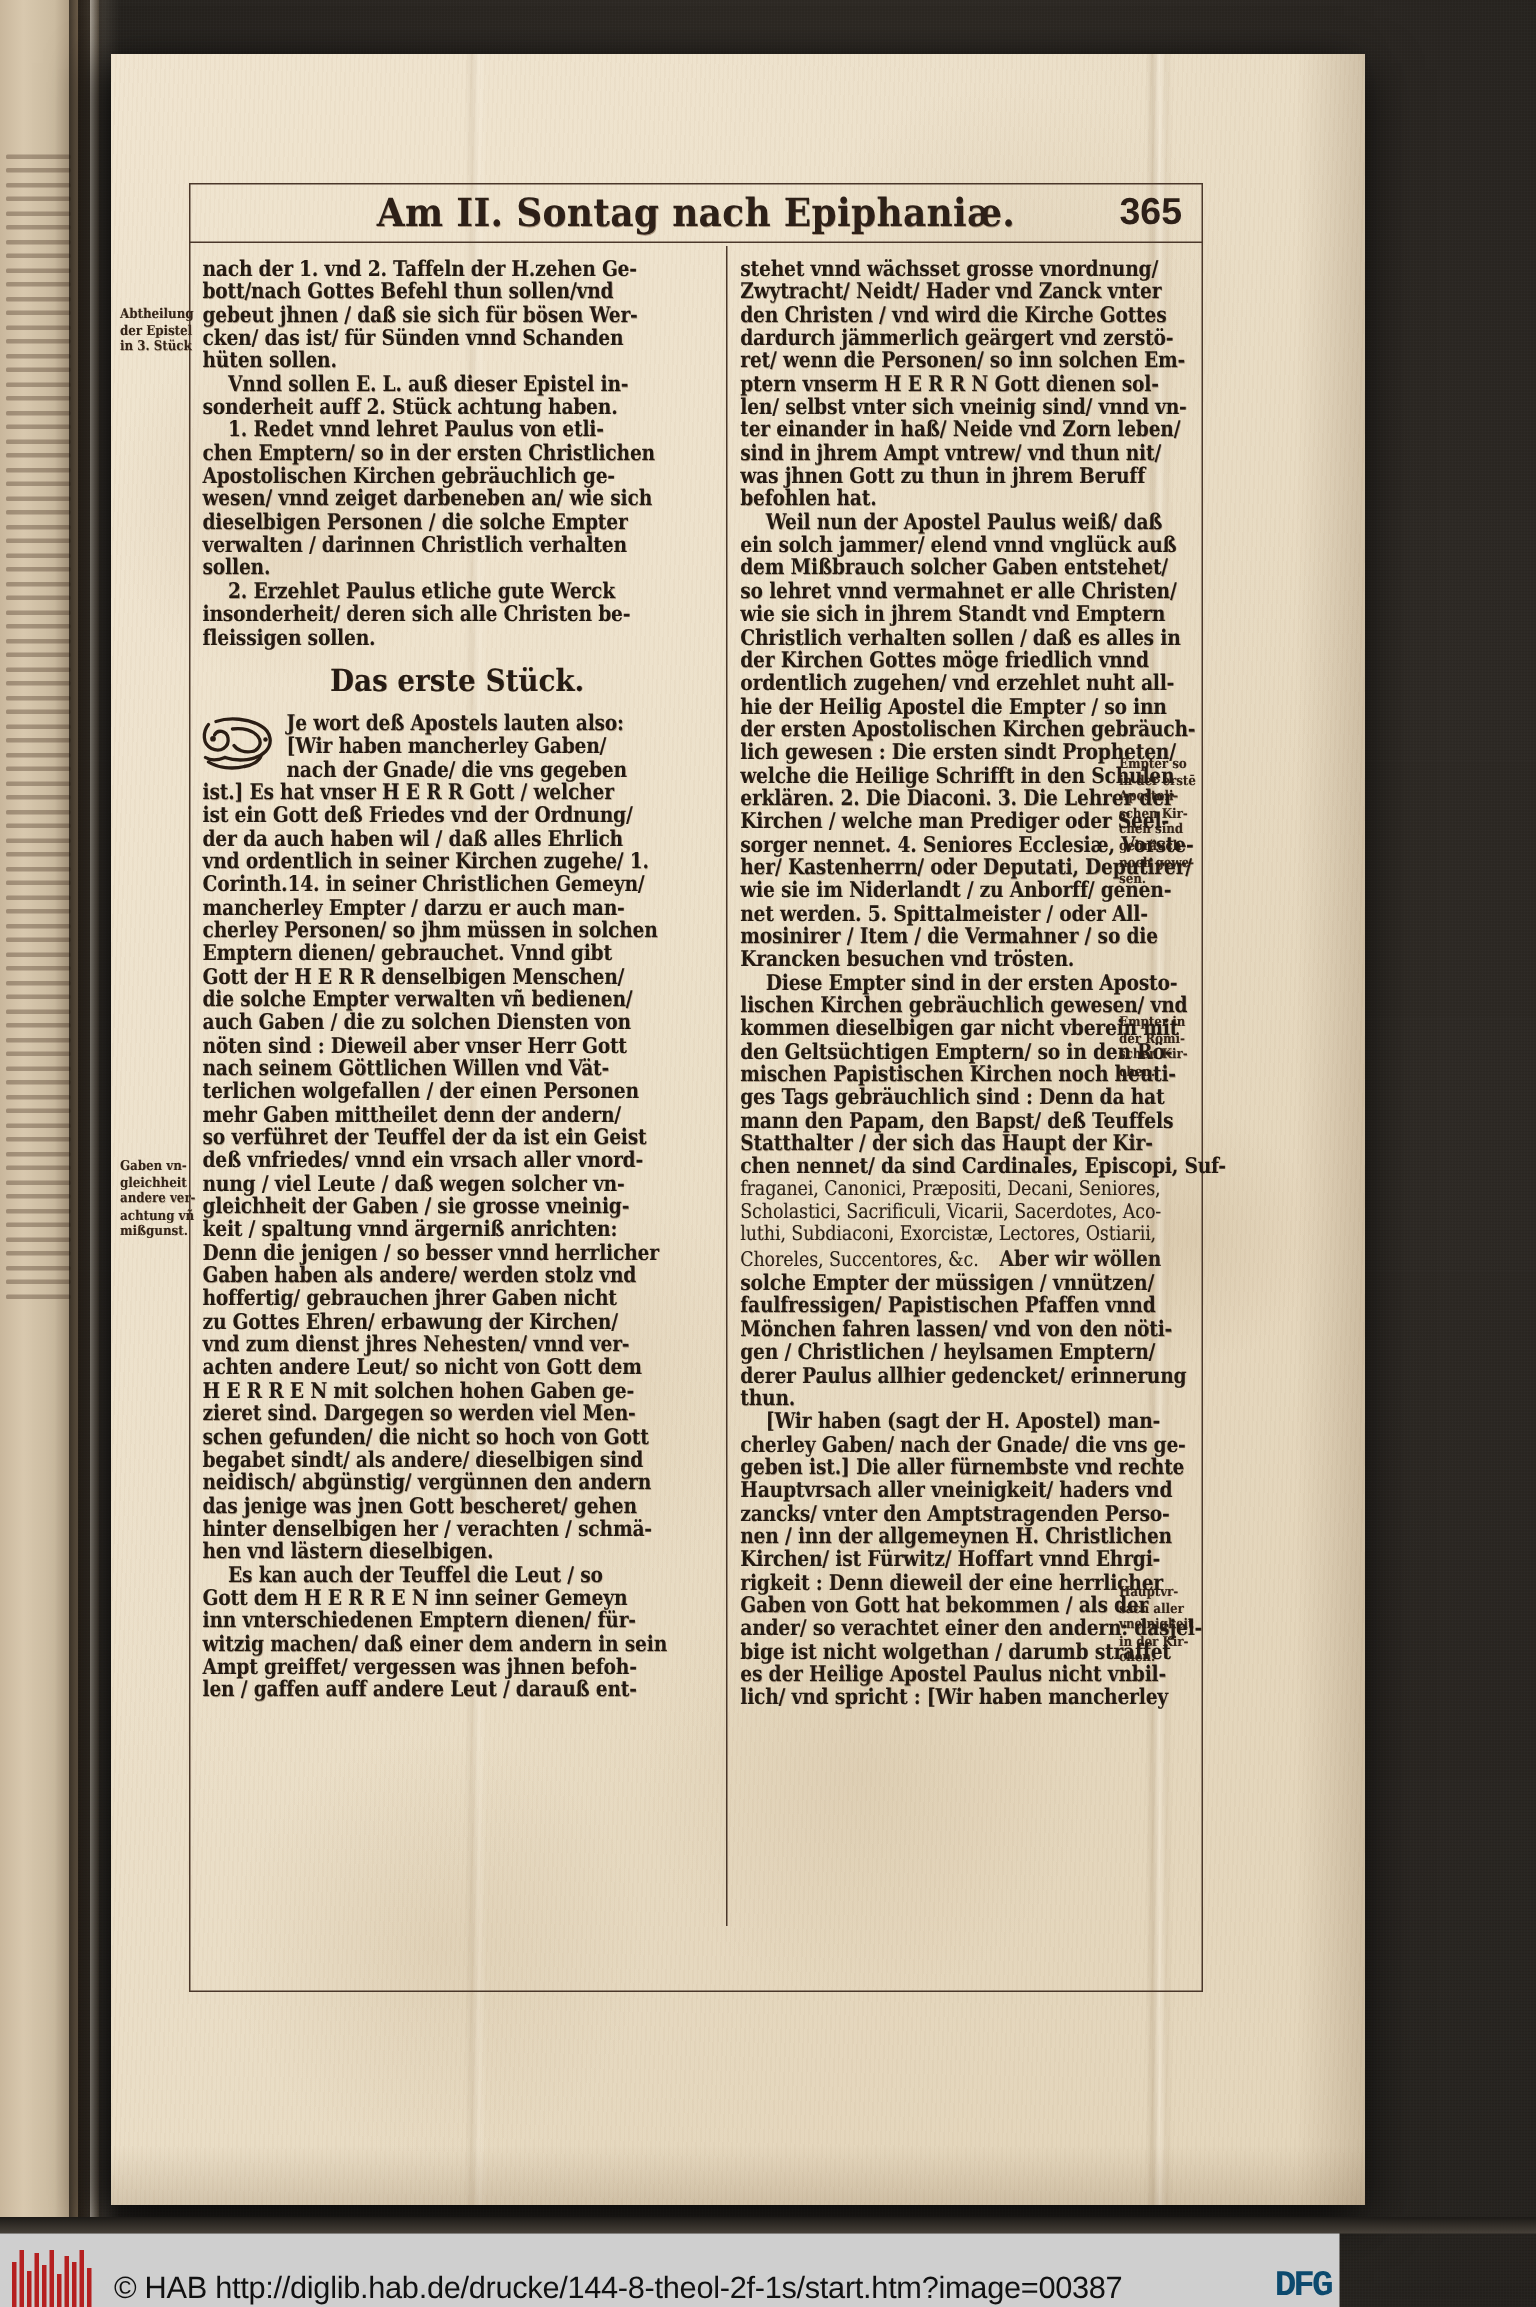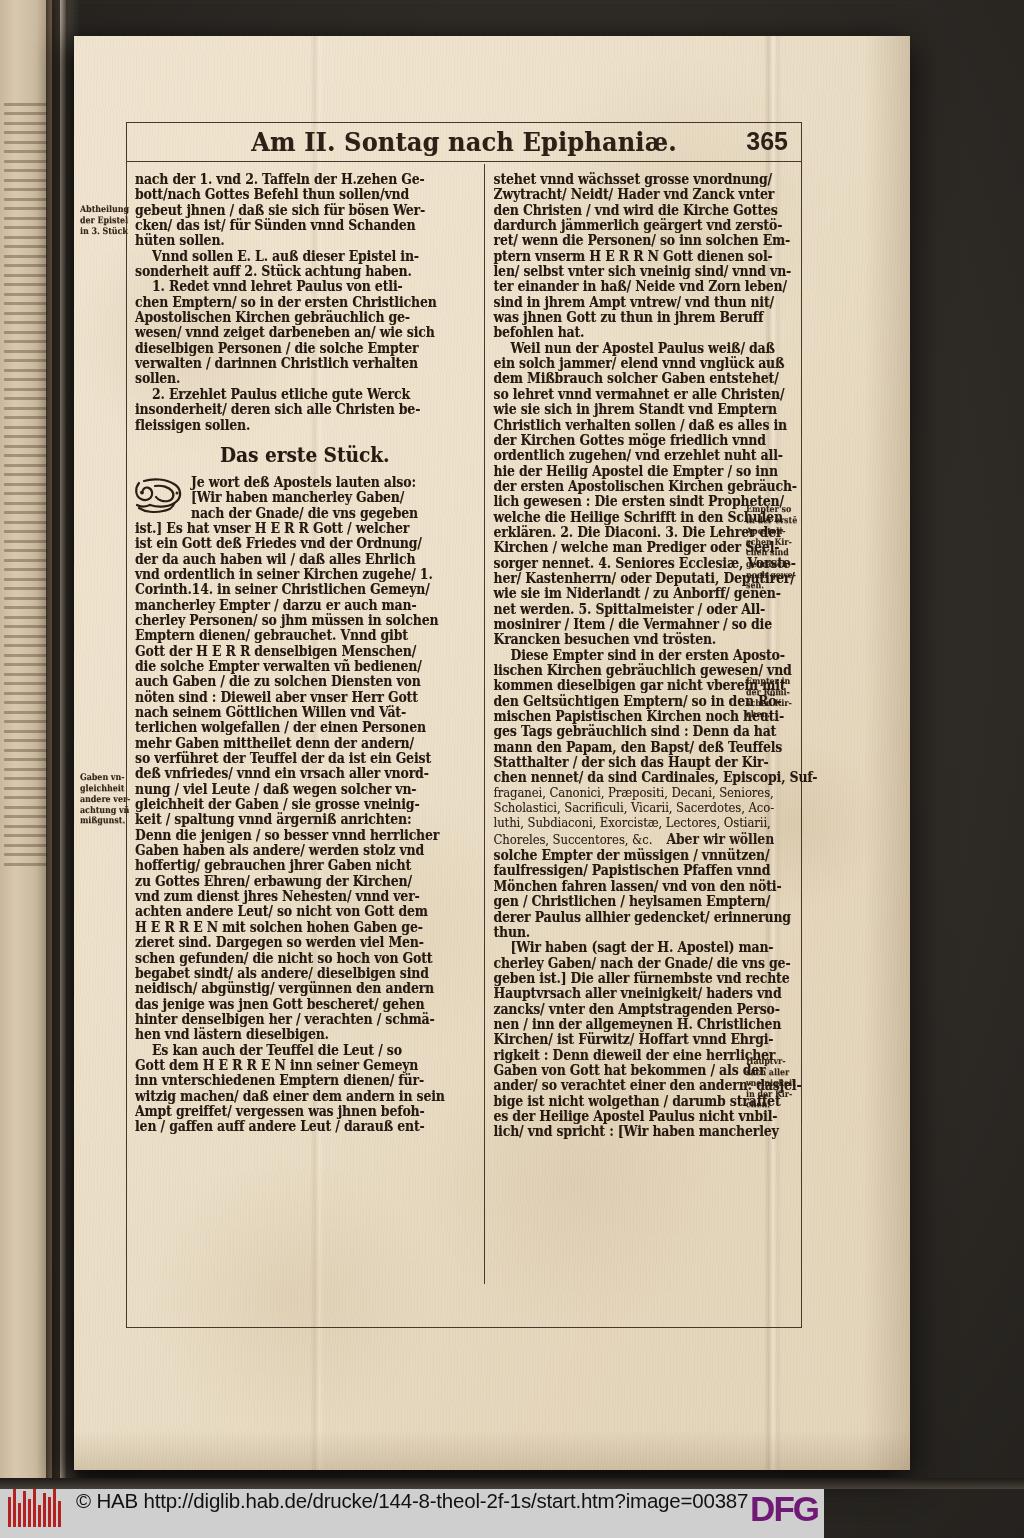--- a/index.html
+++ b/index.html
@@ -208,40 +208,40 @@
     font-family:"DejaVu Serif",serif;letter-spacing:5px;
   }
   #catchword{
     position:absolute;right:12px;top:9px;
     font-size:12.6px;font-weight:700;color:#2b1f16;
     font-family:"DejaVu Serif",serif;transform:scaleY(1.14);
   }
 
   
   #watermark-bar{
-    position:absolute;left:0;bottom:0;width:824px;height:49px;
+    position:absolute;left:0;bottom:0;width:893px;height:49px;
     background:#cfcfcf;
-    display:flex;align-items:flex-start;
+    display:flex;align-items:flex-end;
   }
   #wm-barcode{
     width:58px;height:38px;margin-left:8px;
     display:flex;align-items:flex-end;gap:2px;
   }
   #wm-barcode i{display:block;width:3px;background:#b52020;}
   #wm-text{
     flex:1;
     font-family:"Liberation Sans",sans-serif;
     font-size:20.5px;color:#111;
     white-space:nowrap;
     padding-left:10px;
     letter-spacing:-.2px;
   }
   #wm-dfg{
-    font-family:Liberation Sans, sans-serif;
-    font-weight:700;font-size:35px;color:#701a75;
+    font-family:Liberation Mono, monospace;
+    font-weight:700;font-size:24px;color:#0c4a6e;
     letter-spacing:-2px;padding-right:6px;
   }
   
   #table-strip{
     position:absolute;left:0;bottom:49px;width:1024px;height:11px;
     background:linear-gradient(180deg,#1d1a17,#474139);
   }
 </style>
 </head>
 <body>

